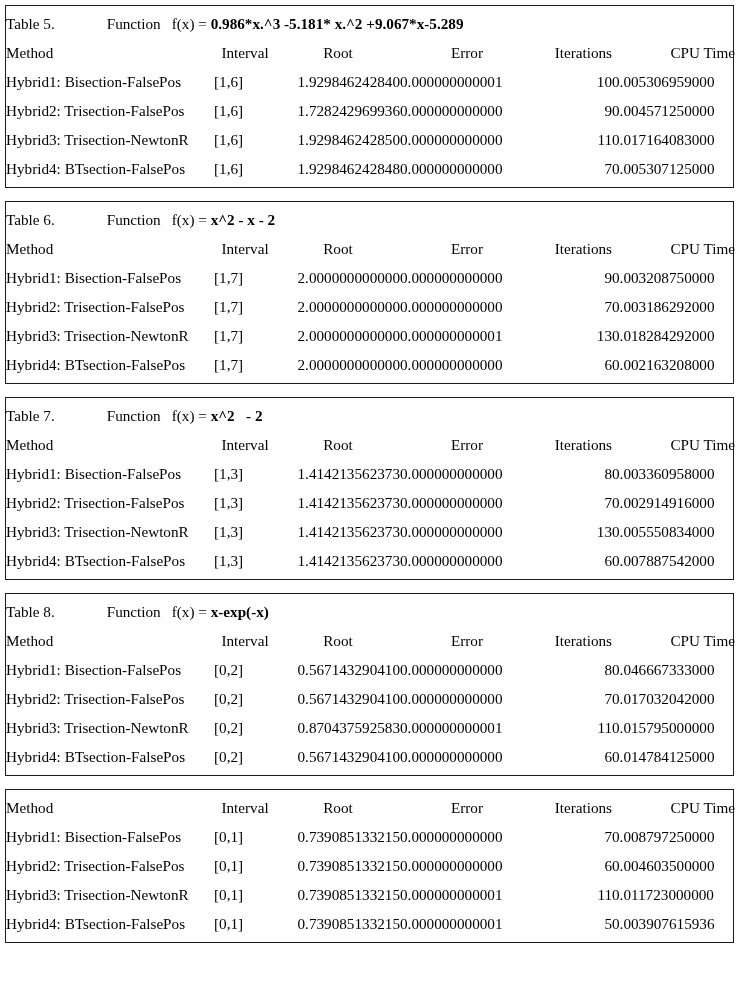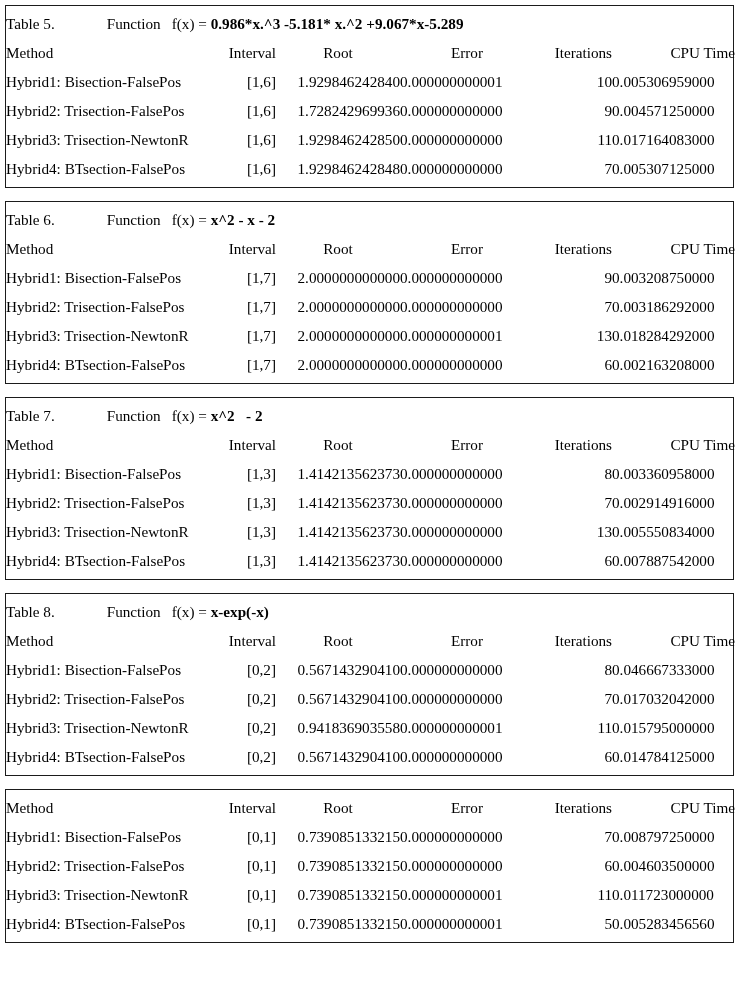--- a/index.html
+++ b/index.html
@@ -60,28 +60,28 @@
   
   col.c-method   { width: 208px; }
   col.c-interval { width: 62px;  }
   col.c-root     { width: 124px; }
   col.c-error    { width: 134px; }
   col.c-iter     { width: 78px;  }
   col.c-cpu      { width: 123px; }
 
   .head-row td { height: 30px; margin-top: 10px; }
   .h-method   { padding-left: 6px; text-align: left; }
-  .h-interval { text-align: right; padding-left: 2px; font-family: Liberation Serif, serif; }
+  .h-interval { text-align: center; padding-left: 2px; font-family: Liberation Serif, serif; }
   .h-root     { text-align: center; }
   .h-error    { text-align: center; }
   .h-iter     { text-align: right; padding-right: 4px; }
   .h-cpu      { text-align: right; padding-left: 7px; }
 
   .d-method   { padding-left: 6px; text-align: left; }
-  .d-interval { text-align: right; padding-left: 2px; }
+  .d-interval { text-align: left; padding-left: 2px; }
   .d-root     { text-align: right; padding-right: 0; }
   .d-error    { text-align: left;  padding-left: 0; }
   .d-iter     { text-align: right; padding-right: 7px; }
   .d-cpu      { text-align: left;  padding-left: 7px; }
 
   
   .tight .d-root  { text-align: right; padding-right: 0px; }
   .tight .d-error { text-align: left;  padding-left: 0px; }
 </style>
 </head>
@@ -294,21 +294,21 @@
               <td class="d-method">Hybrid2: Trisection-FalsePos</td>
               <td class="d-interval">[0,2]</td>
               <td class="d-root">0.567143290410</td>
               <td class="d-error">0.000000000000</td>
               <td class="d-iter">7</td>
               <td class="d-cpu">0.017032042000</td>
             </tr>
             <tr>
               <td class="d-method">Hybrid3: Trisection-NewtonR</td>
               <td class="d-interval">[0,2]</td>
-              <td class="d-root">0.941836903558</td>
+              <td class="d-root">0.870437592583</td>
               <td class="d-error">0.000000000001</td>
               <td class="d-iter">11</td>
               <td class="d-cpu">0.015795000000</td>
             </tr>
             <tr>
               <td class="d-method">Hybrid4: BTsection-FalsePos</td>
               <td class="d-interval">[0,2]</td>
               <td class="d-root">0.567143290410</td>
               <td class="d-error">0.000000000000</td>
               <td class="d-iter">6</td>
@@ -359,19 +359,19 @@
               <td class="d-error">0.000000000001</td>
               <td class="d-iter">11</td>
               <td class="d-cpu">0.011723000000</td>
             </tr>
             <tr>
               <td class="d-method">Hybrid4: BTsection-FalsePos</td>
               <td class="d-interval">[0,1]</td>
               <td class="d-root">0.739085133215</td>
               <td class="d-error">0.000000000001</td>
               <td class="d-iter">5</td>
-              <td class="d-cpu">0.005283456560</td>
+              <td class="d-cpu">0.003907615936</td>
             </tr>
           </tbody>
         </table>
       </div>
     </div>
 </div>
 
 </body></html>

